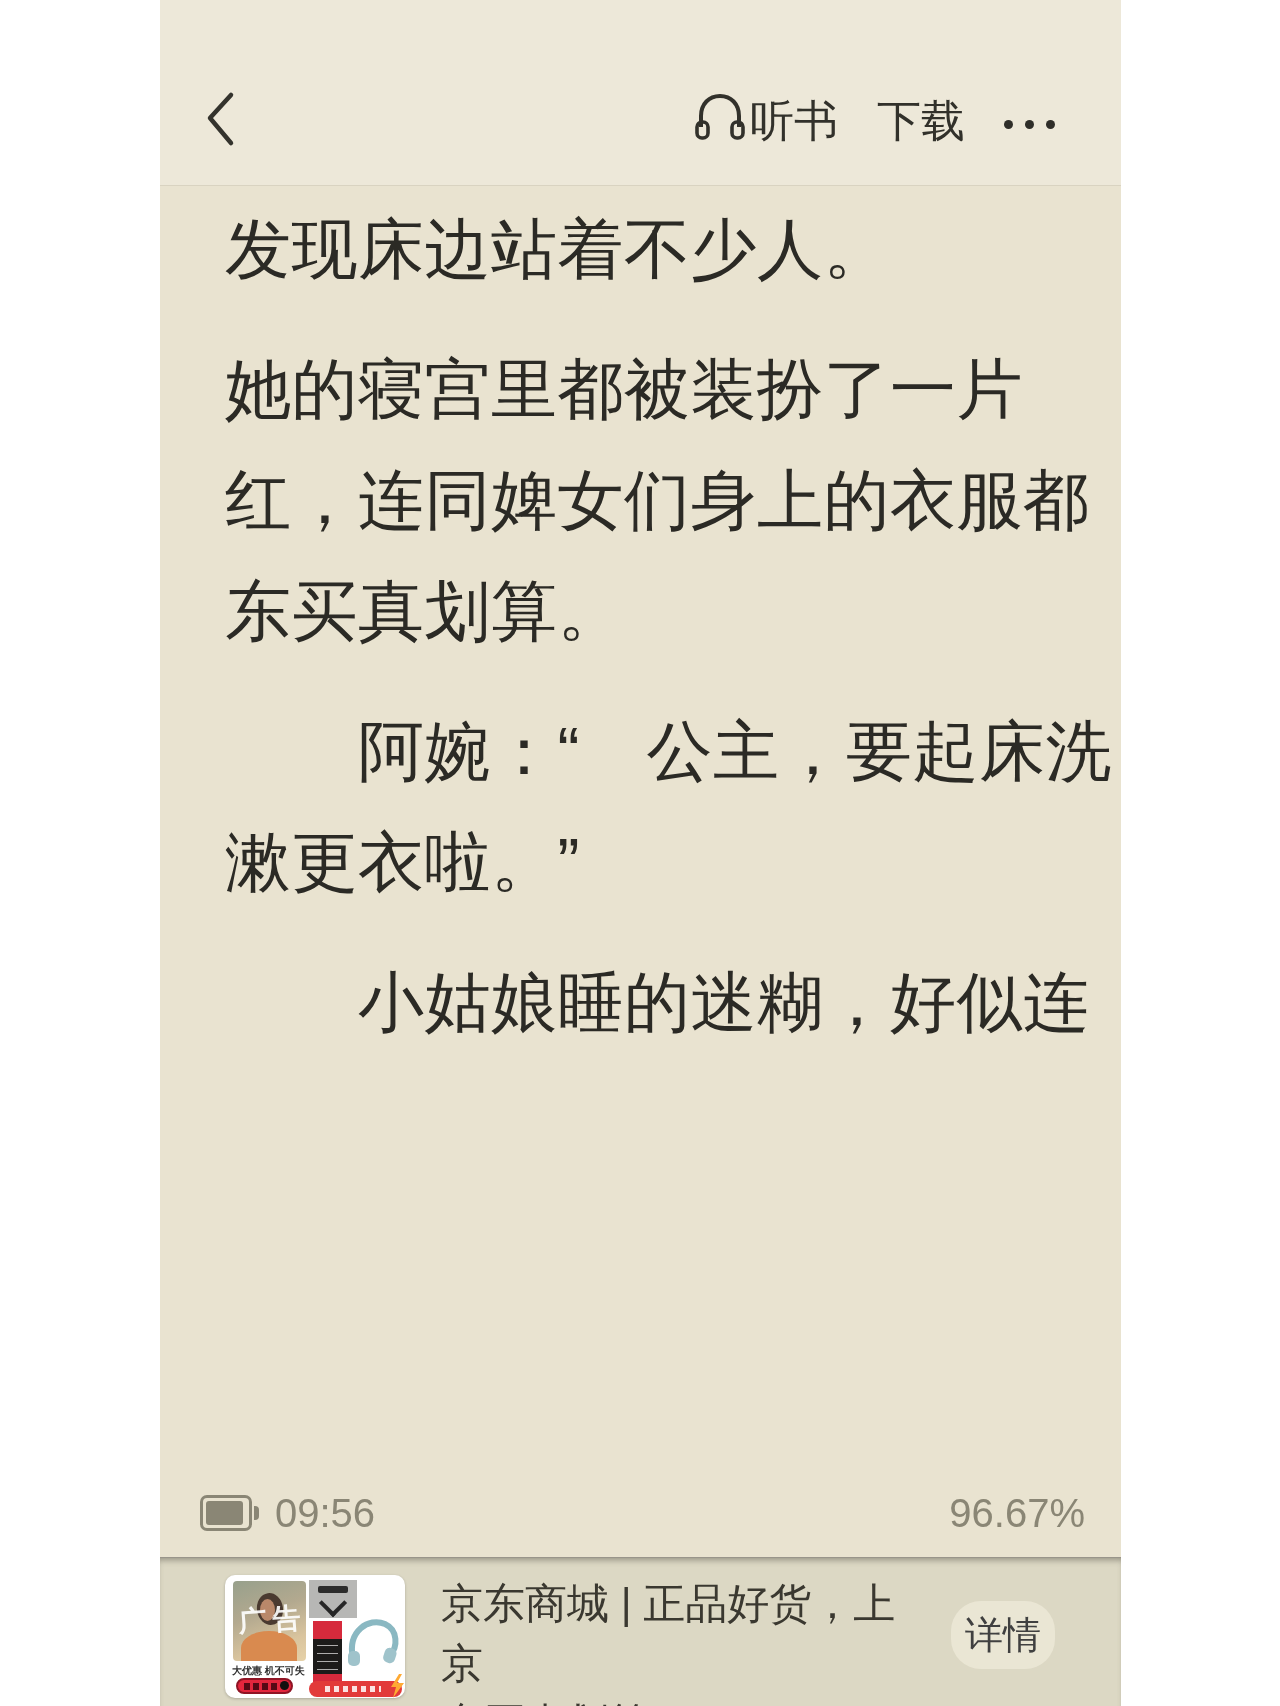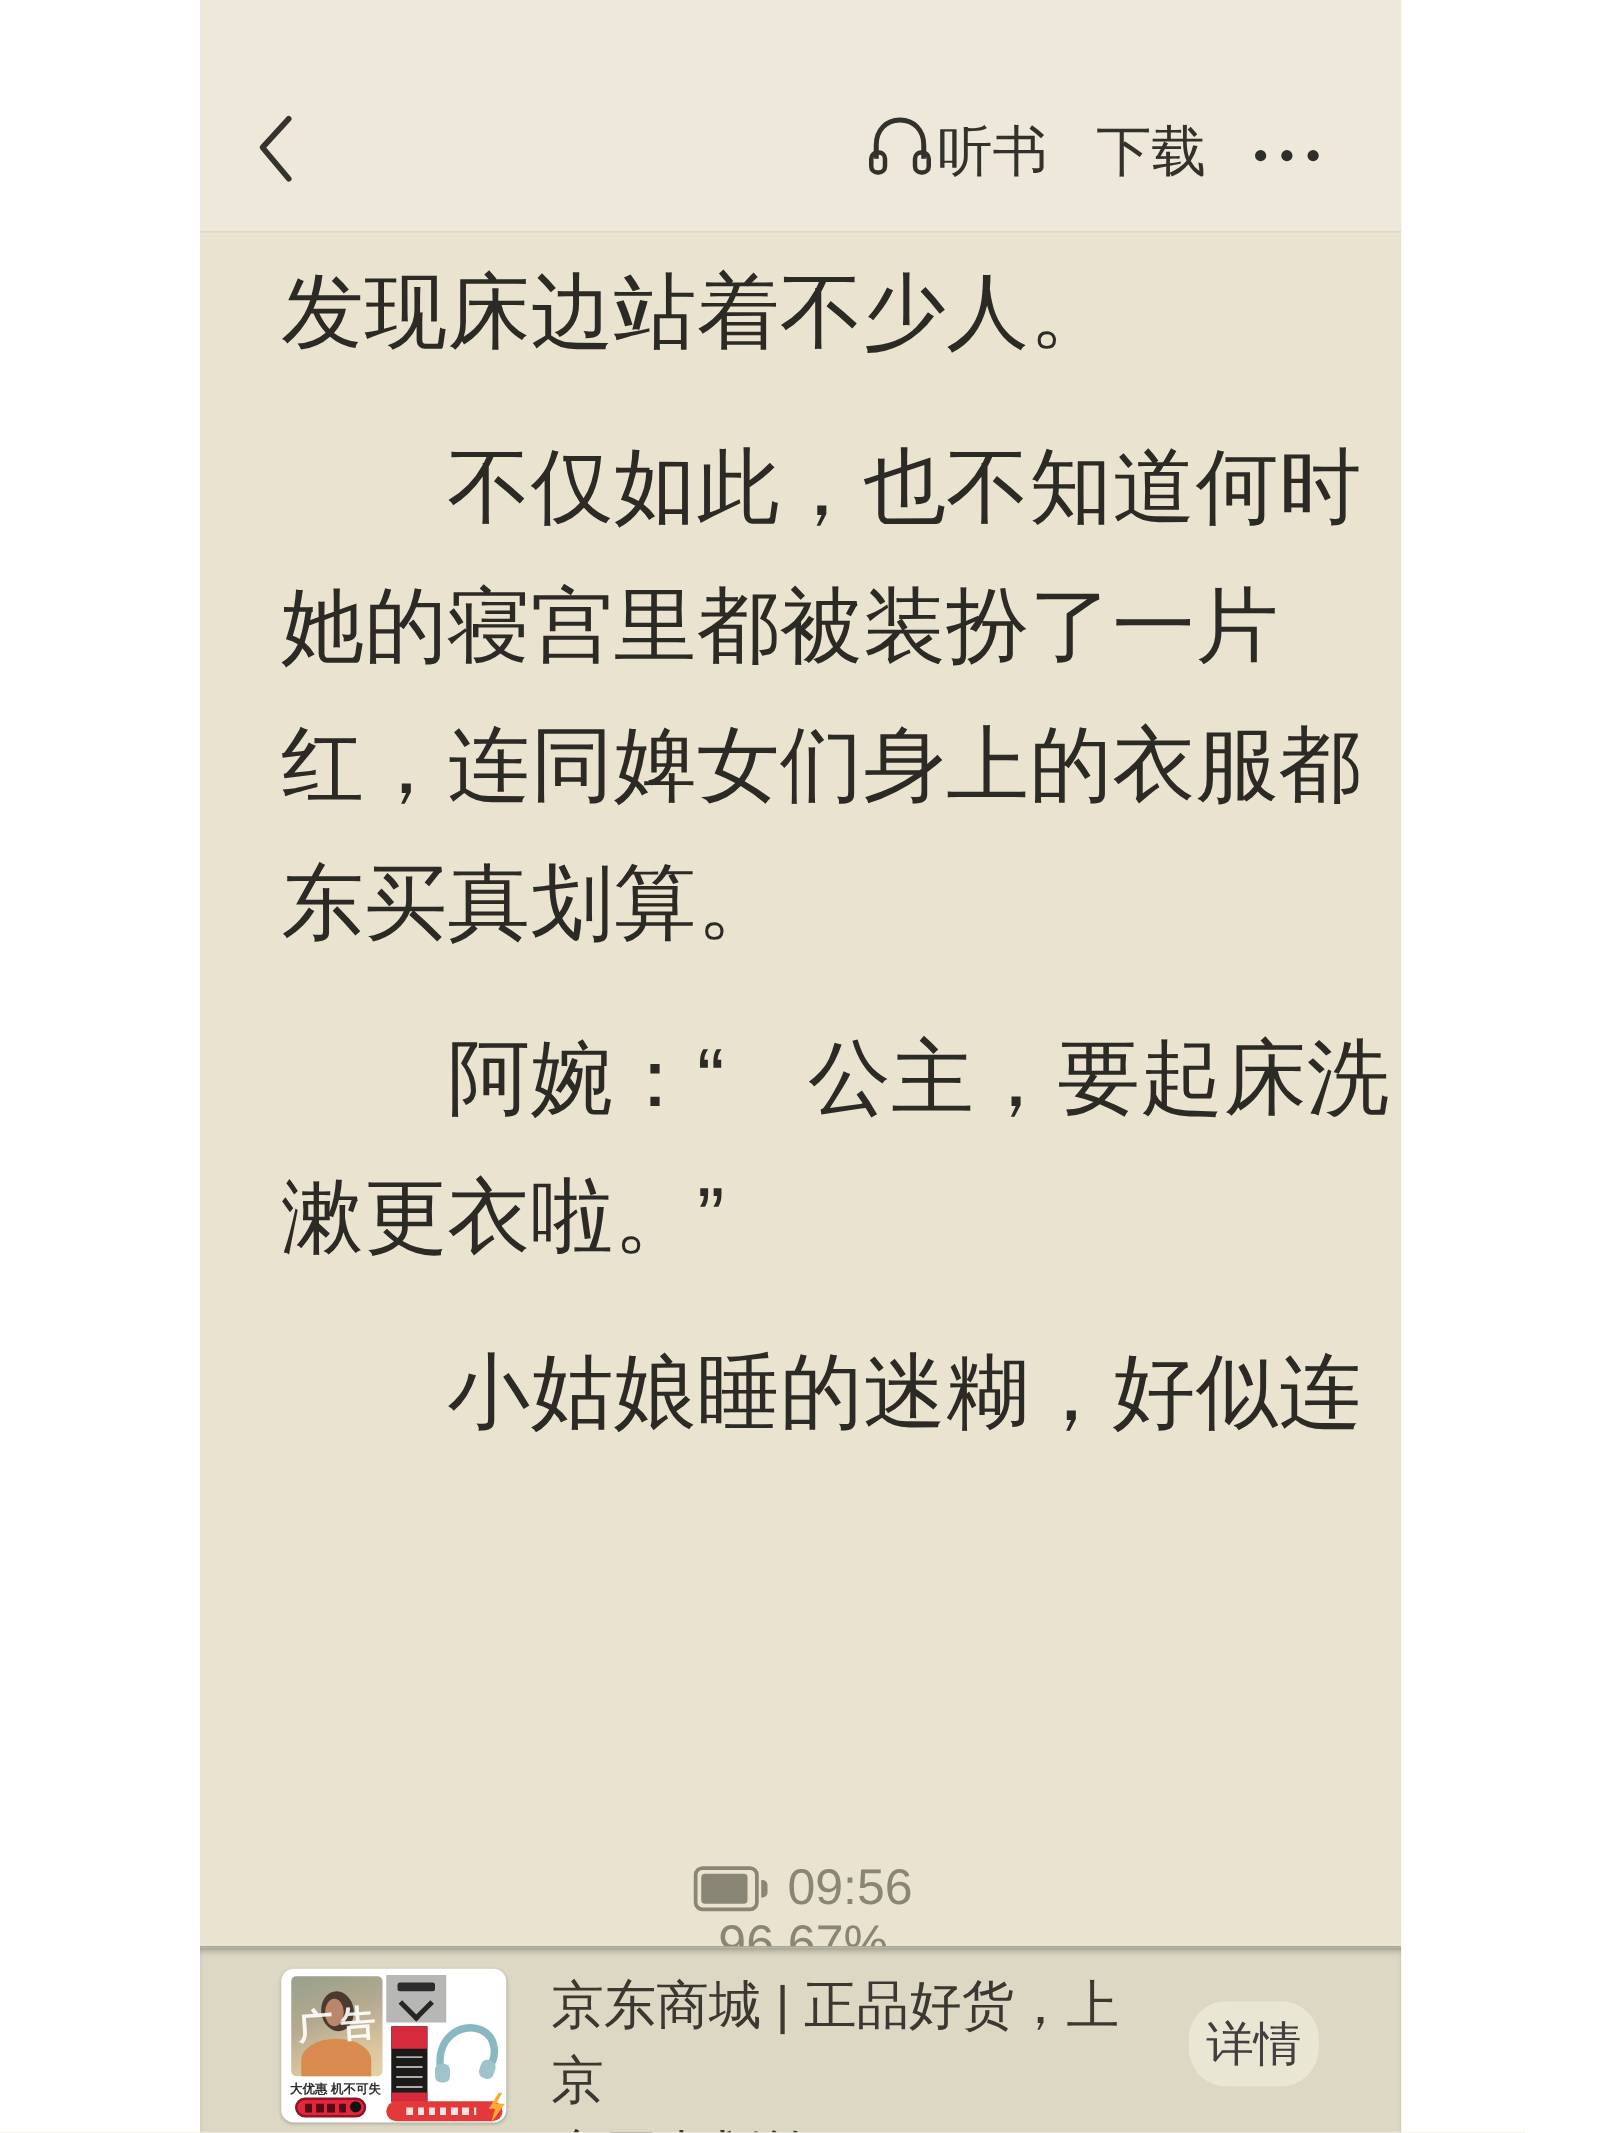--- a/index.html
+++ b/index.html
@@ -42,21 +42,21 @@
   .para:first-child{margin-top:0;}
   .line{
     height:111px;line-height:111px;font-size:66px;color:#2b2a25;
     white-space:nowrap;letter-spacing:0.5px;font-weight:500;
   }
   .line.indent{padding-left:133px;}
   
   .status-row{
     position:absolute;left:40px;right:36px;top:1488px;height:50px;
     display:flex;align-items:center;justify-content:space-between;
-    color:#8a8675;font-size:40px;flex-direction:column;
+    color:#8a8675;font-size:40px;
   }
   .status-left{display:flex;align-items:center;gap:16px;}
   .battery{display:flex;align-items:center;}
   .bat-body{width:46px;height:30px;border:3px solid #8a8675;border-radius:7px;position:relative;}
   .bat-fill{position:absolute;left:3px;top:3px;bottom:3px;right:6px;background:#8a8675;border-radius:3px;}
   .bat-nub{width:5px;height:14px;background:#8a8675;border-radius:0 4px 4px 0;margin-left:2px;}
   
   .ad-banner{
     position:absolute;left:0;bottom:0;width:100%;height:149px;
     background:#dcd8c4;cursor:pointer;
@@ -164,21 +164,20 @@
       </div>
     </div>
   </div>
 
   <div class="reader-body">
     <div class="reader-text">
         <div class="para">
           <div class="line">发现床边站着不少人。</div>
         </div>
         <div class="para">
-          <div class="line indent">不仅如此，也不知道何时</div>
           <div class="line">她的寝宫里都被装扮了一片</div>
           <div class="line">红，连同婢女们身上的衣服都</div>
           <div class="line">东买真划算。</div>
         </div>
         <div class="para">
           <div class="line indent">阿婉：“　公主，要起床洗</div>
           <div class="line">漱更衣啦。”</div>
         </div>
         <div class="para">
           <div class="line indent">小姑娘睡的迷糊，好似连</div>

